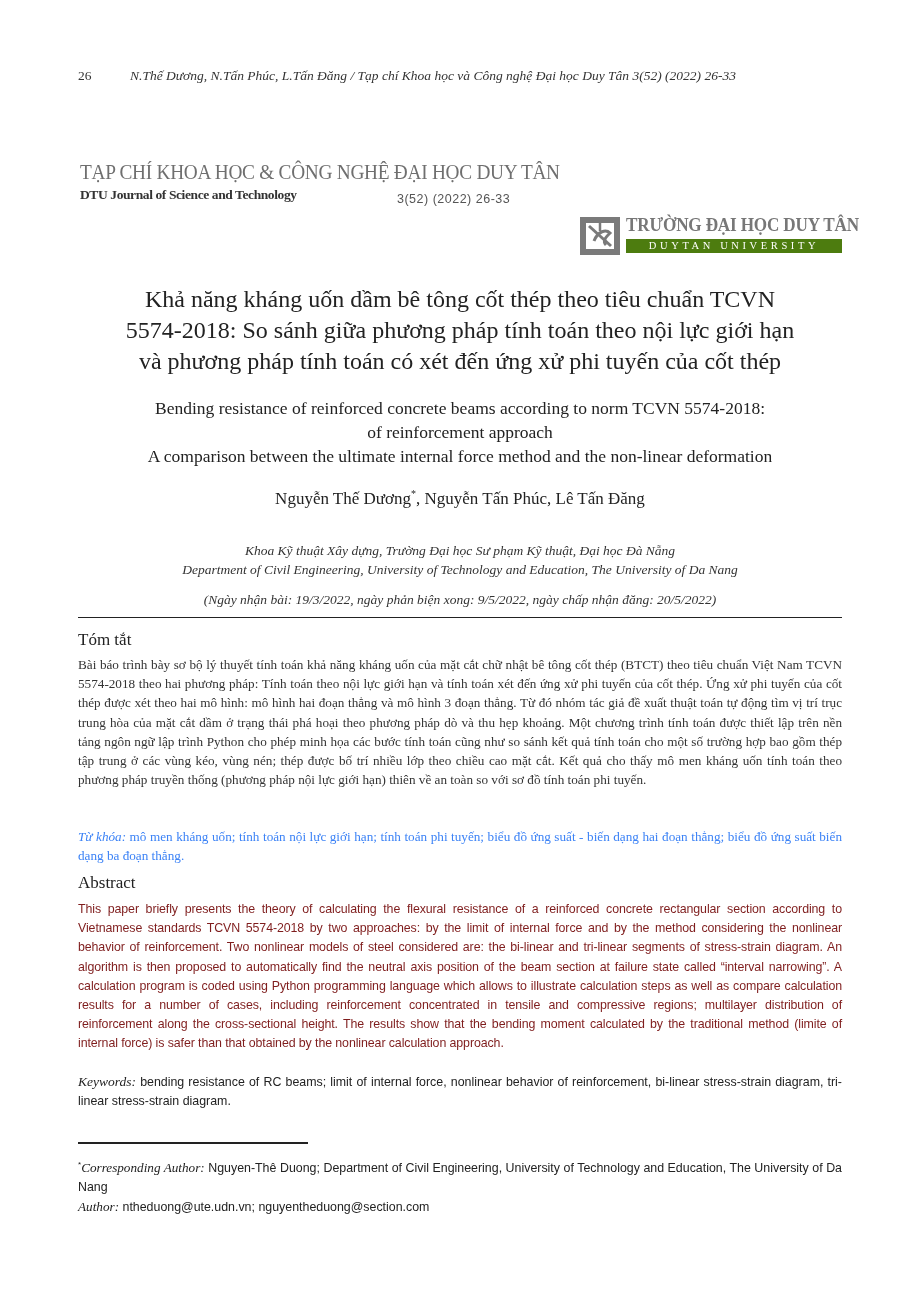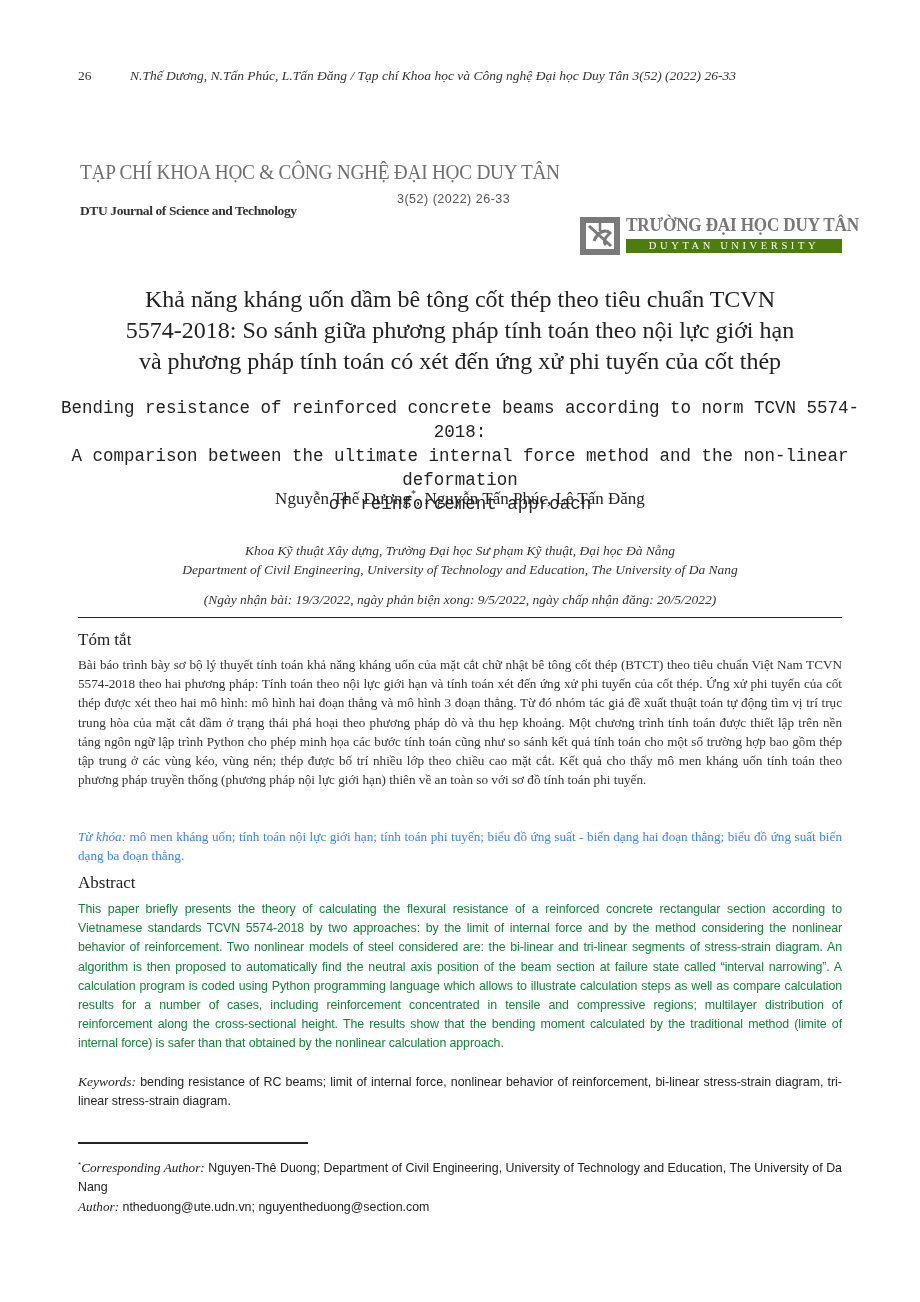--- a/index.html
+++ b/index.html
@@ -6,48 +6,48 @@
   body { width: 920px; height: 1302px; position: relative; overflow: hidden;
          font-family: "Liberation Serif", "DejaVu Serif", serif; color: #1a1a1a; }
   .abs { position: absolute; }
   .running-head { top: 68px; left: 78px; font-size: 13.5px; color: #333; white-space: nowrap; }
   .running-head .pg { display: inline-block; width: 52px; font-style: normal; }
   .running-head .cite { font-style: italic; }
 
   .jhead { top: 160px; left: 80px; width: 450px; }
   .jhead .jtitle { font-size: 21px; color: #6f6f6f; letter-spacing: -0.3px; white-space: nowrap;
                    font-family: "Liberation Serif", serif; transform: scaleX(0.92); transform-origin: left; }
-  .jhead .jsub { margin-top: 18px; font-size: 13.5px; font-weight: bold; color: #333; white-space: nowrap; letter-spacing: -0.4px; }
+  .jhead .jsub { margin-top: 2px; font-size: 13.5px; font-weight: bold; color: #333; white-space: nowrap; letter-spacing: -0.4px; }
   .jhead .jvol { position: absolute; left: 317px; top: 32px; font-size: 12.5px; color: #555;
                  font-family: "Liberation Sans", sans-serif; letter-spacing: 0.5px; }
 
   .logo { top: 180px; left: 580px; width: 262px; height: 38px; margin-top: 37px; }
   .logo .mark { position: absolute; left: 0; top: 0; width: 40px; height: 38px; background: #7a7a7a; }
   .logo .uname { position: absolute; left: 46px; top: -3px; font-size: 19.5px; font-weight: bold; color: #777;
                  white-space: nowrap; transform: scaleX(0.88); transform-origin: left; letter-spacing: -0.2px; }
   .logo .uband { position: absolute; left: 46px; top: 22px; width: 216px; height: 14px; background: #4d7c0f;
                  color: #fff; font-family: Liberation Serif, serif; font-size: 10.5px; letter-spacing: 3.6px;
                  line-height: 14px; text-align: center; }
 
   .title-vi { top: 284px; left: 60px; width: 800px; text-align: center; font-size: 24px; line-height: 31px; color: #222; }
-  .title-en { top: 396px; left: 60px; width: 800px; text-align: center; font-size: 17.5px; line-height: 24px; color: #222; font-family: Liberation Mono, monospace; }
+  .title-en { top: 396px; left: 60px; width: 800px; text-align: center; font-size: 17.5px; line-height: 24px; color: #222; }
   .authors { top: 482px; left: 60px; width: 800px; text-align: center; font-size: 17px; line-height: 23px; color: #222; }
   .authors sup { font-size: 10px; }
   .affil { top: 541px; left: 60px; width: 800px; text-align: center; font-style: italic; font-size: 13.5px; line-height: 19px; color: #333; }
   .dates { top: 592px; left: 60px; width: 800px; text-align: center; font-style: italic; font-size: 13.5px; color: #333; }
   .rule { top: 617px; left: 78px; width: 764px; height: 1px; background: #222; }
 
   .sec-head { font-weight: normal; font-size: 17px; color: #222; }
   .tt-head { top: 630px; left: 78px; }
   .body-vi { top: 655px; left: 78px; width: 764px; font-size: 13.2px; line-height: 19.2px; text-align: justify; color: #333; }
   .kw-vi { top: 827px; left: 78px; width: 764px; font-size: 13.2px; line-height: 19.2px; text-align: justify; color: #3b82f6; }
   .kw-vi .lbl, .kw-en .lbl, .foot .lbl { font-style: italic; }
   .ab-head { top: 873px; left: 78px; }
   .body-en { top: 900px; left: 78px; width: 764px; font-family: "Liberation Sans", sans-serif; font-size: 12.4px;
-             line-height: 19.2px; text-align: justify; color: #15803d; letter-spacing: -0.1px; }
+             line-height: 19.2px; text-align: justify; color: #7f1d1d; letter-spacing: -0.1px; }
   .kw-en { top: 1072px; left: 78px; width: 764px; font-family: "Liberation Sans", sans-serif; font-size: 12.4px;
            line-height: 19.2px; text-align: justify; color: #222; }
   .kw-en .lbl { font-family: "Liberation Serif", serif; font-size: 13.5px; }
   .foot-rule { top: 1142px; left: 78px; width: 230px; height: 1.5px; background: #222; }
   .foot { top: 1155px; left: 78px; width: 764px; font-family: "Liberation Sans", sans-serif; font-size: 12.4px;
           line-height: 19px; text-align: justify; color: #222; }
   .foot .lbl { font-family: "Liberation Serif", serif; font-size: 13.2px; }
   .foot sup { font-size: 8px; }
   .link { color: #222; text-decoration: none; }
 </style>
@@ -78,22 +78,22 @@
 </div>
 
 <div class="abs title-vi">
   <div>Khả năng kháng uốn dầm bê tông cốt thép theo tiêu chuẩn TCVN</div>
   <div>5574-2018: So sánh giữa phương pháp tính toán theo nội lực giới hạn</div>
   <div>và phương pháp tính toán có xét đến ứng xử phi tuyến của cốt thép</div>
 </div>
 
 <div class="abs title-en">
   <div>Bending resistance of reinforced concrete beams according to norm TCVN 5574-2018:</div>
+  <div>of reinforcement approach</div>
   <div>A comparison between the ultimate internal force method and the non-linear deformation</div>
-  <div>of reinforcement approach</div>
 </div>
 
 <div class="abs authors">
   <div>
     <span>Nguyễn Thế Dương</span><sup>*</sup><span>, Nguyễn Tấn Phúc, Lê Tấn Đăng</span>
   </div>
 </div>
 
 <div class="abs affil">
   <div>Khoa Kỹ thuật Xây dựng, Trường Đại học Sư phạm Kỹ thuật, Đại học Đà Nẵng</div>

